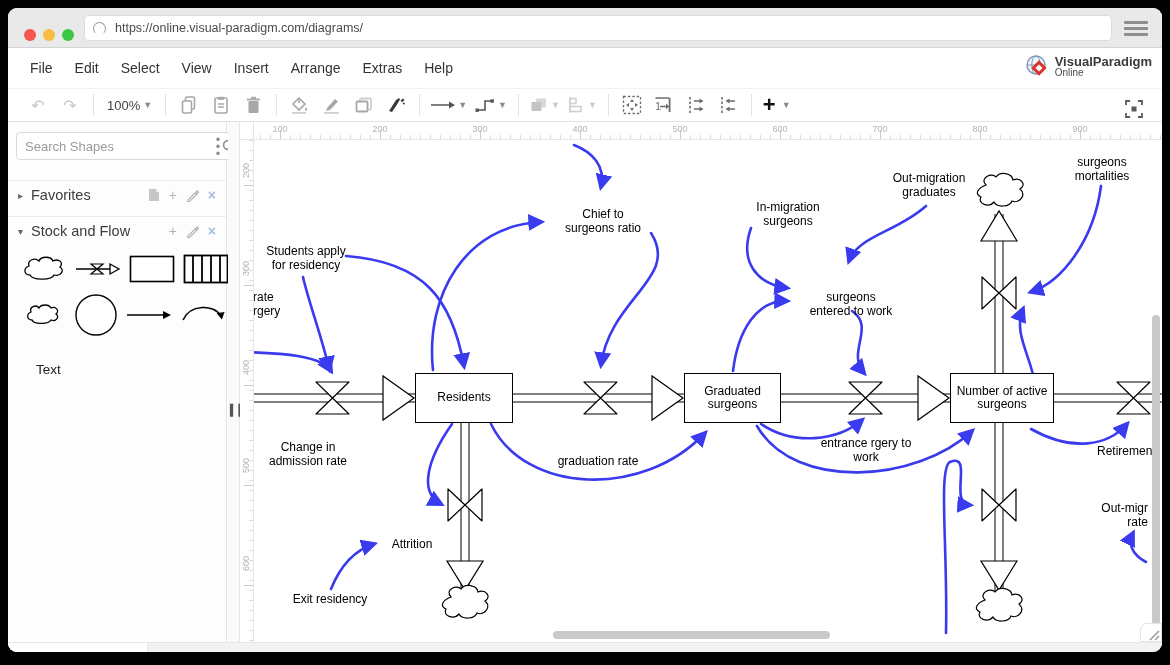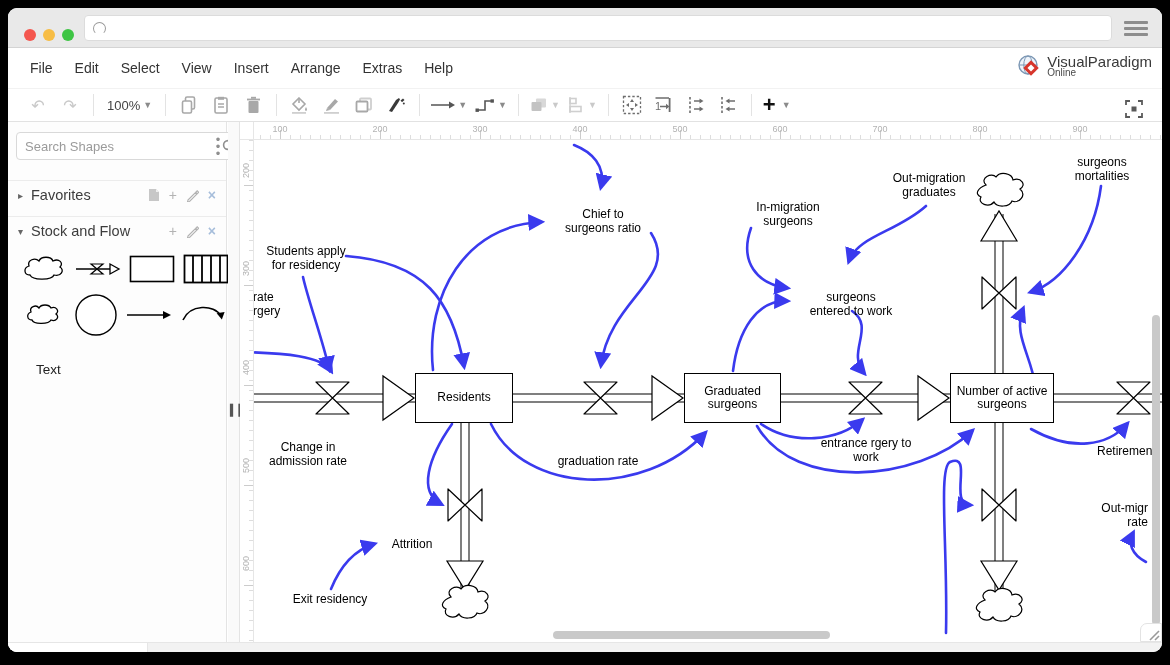--- a/index.html
+++ b/index.html
@@ -13,21 +13,21 @@
   .reload { width:13px; height:13px; border:1.6px solid #9a9a9a; border-radius:50%; border-bottom-color:transparent; margin-right:9px; flex:none; }
   .url { font-size:12.5px; color:#4a4a4a; }
   .hamburger { position:absolute; right:14px; top:13px; width:24px; height:15px; display:flex; flex-direction:column; justify-content:space-between; }
   .hamburger i { display:block; height:3.2px; background:#8d8d8d; border-radius:1px; }
 
   
   .menubar { position:absolute; left:0; top:40px; width:100%; height:40px; background:#fff; display:flex; align-items:center; padding-left:11px; }
   .menu-item { font-size:14px; color:#333; padding:6px 11px; cursor:default; }
   .logo { position:absolute; right:10px; top:6px; display:flex; align-items:center; gap:4px; }
   .logo-text { line-height:11px; }
-  .logo-l1 { font-size:15px; font-weight:normal; color:#3a3a3a; }
+  .logo-l1 { font-size:13px; font-weight:bold; color:#3a3a3a; }
   .logo-l2 { font-size:10px; color:#4a4a4a; }
 
   
   .toolbar { position:absolute; left:0; top:80px; width:100%; height:34px; background:#fff; border-bottom:1px solid #e2e2e2; border-top:1px solid #f2f2f2; display:flex; align-items:center; padding-left:14px; }
   .tb { height:24px; min-width:24px; display:flex; align-items:center; justify-content:center; margin:0 4px; color:#9a9a9a; font-size:16px; }
   .sep { width:1px; height:22px; background:#e3e3e3; margin:0 7px; }
   .caret { font-size:9px; color:#8b8b8b; margin-left:3px; }
   .caret.dis { color:#c9c9c9; }
   .zoomctl { font-size:13px; color:#444; display:flex; align-items:center; margin:0 6px; }
   .tb-expand { position:absolute; right:12px; top:8px; }
@@ -86,20 +86,21 @@
 <body>
 
 <div class="window">
 
   <div class="chrome">
     <span class="dot" style="left:16px; background:#f4564e;"></span>
     <span class="dot" style="left:35px; background:#f7bd45;"></span>
     <span class="dot" style="left:54px; background:#3ec544;"></span>
     <div class="urlbar">
       <span class="reload"></span>
+      <span class="url">https://online.visual-paradigm.com/diagrams/</span>
     </div>
     <div class="hamburger">
         <i></i>
         <i></i>
         <i></i>
       </div>
   </div>
 
   <div class="menubar">
     <span class="menu-item">File</span>

